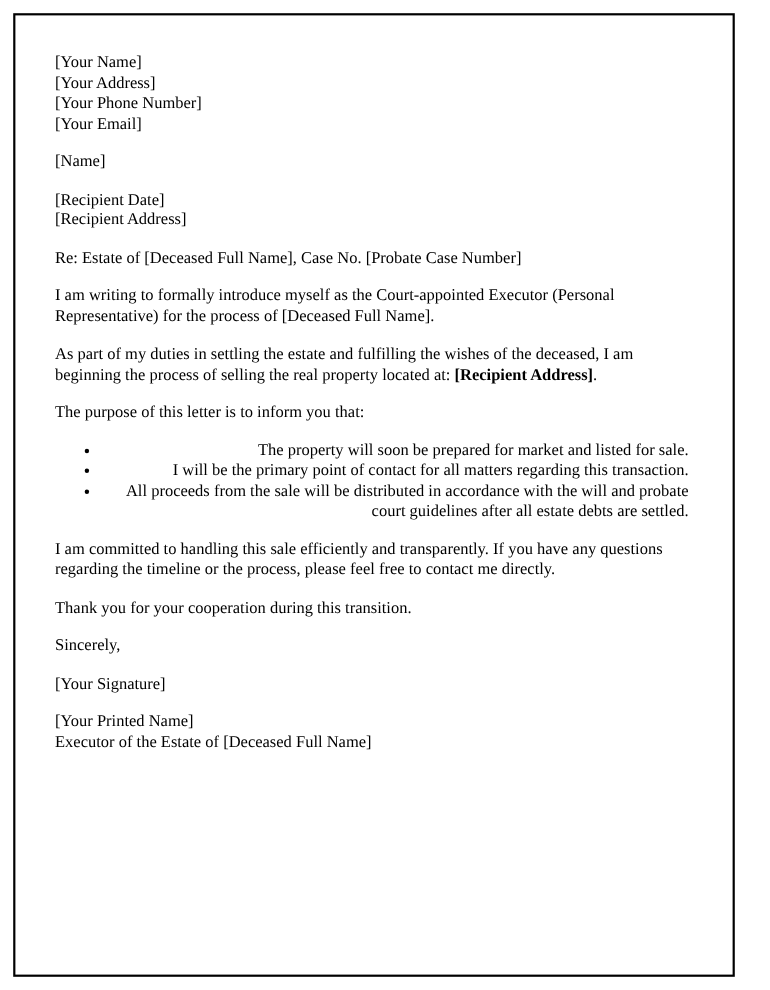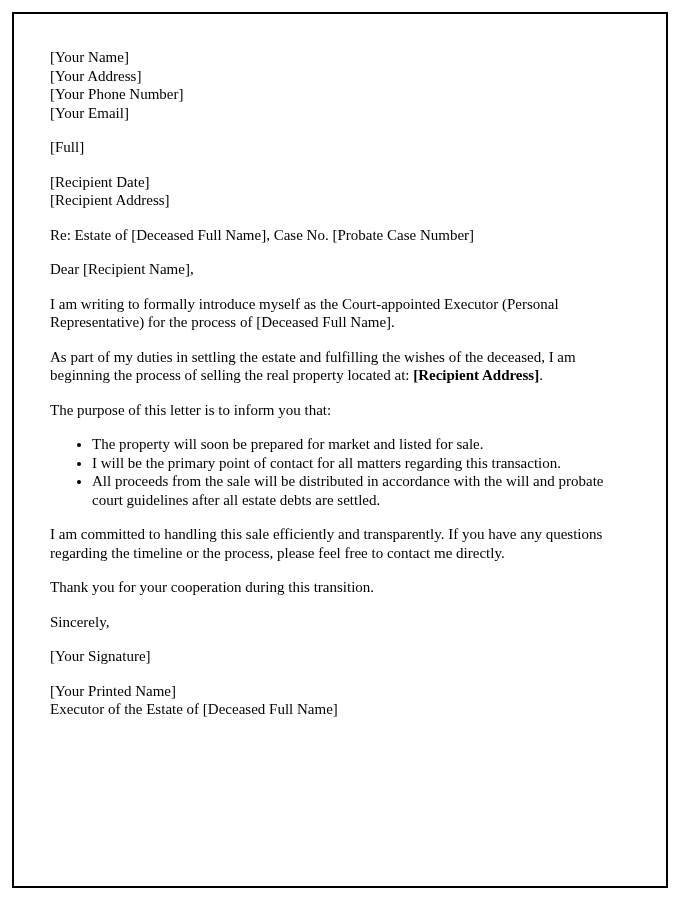--- a/index.html
+++ b/index.html
@@ -38,20 +38,21 @@
     font-size: 15px;
     line-height: 18.5px;
     margin: 0 0 16px 0;
     max-width: 572px;
   }
   ul.bullets {
     margin: 0 0 16px 0;
     padding: 0 0 0 42px;
     max-width: 552px;
     list-style-type: disc;
+    text-align: right;
   }
   ul.bullets li {
     font-size: 15px;
     line-height: 18.5px;
   }
   .bold {
     font-weight: bold;
   }
 </style>
 </head>
@@ -60,31 +61,30 @@
 <div class="page">
 
   <div class="block">
     <div class="line">[Your Name]</div>
     <div class="line">[Your Address]</div>
     <div class="line">[Your Phone Number]</div>
     <div class="line">[Your Email]</div>
   </div>
 
   <div class="block">
-    <div class="line">[Full]</div>
+    <div class="line">[Name]</div>
   </div>
 
   <div class="block">
     <div class="line">[Recipient Date]</div>
     <div class="line">[Recipient Address]</div>
   </div>
 
   <p class="para">Re: Estate of [Deceased Full Name], Case No. [Probate Case Number]</p>
 
-  <p class="para">Dear [Recipient Name],</p>
 
   <p class="para">I am writing to formally introduce myself as the Court-appointed Executor (Personal Representative) for the process of [Deceased Full Name].</p>
 
   <p class="para"><span>As part of my duties in settling the estate and fulfilling the wishes of the deceased, I am beginning the process of selling the real property located at: </span><span class="bold">[Recipient Address]</span><span>.</span></p>
 
   <p class="para">The purpose of this letter is to inform you that:</p>
 
   <ul class="bullets">
     <li>The property will soon be prepared for market and listed for sale.</li>
     <li>I will be the primary point of contact for all matters regarding this transaction.</li>

